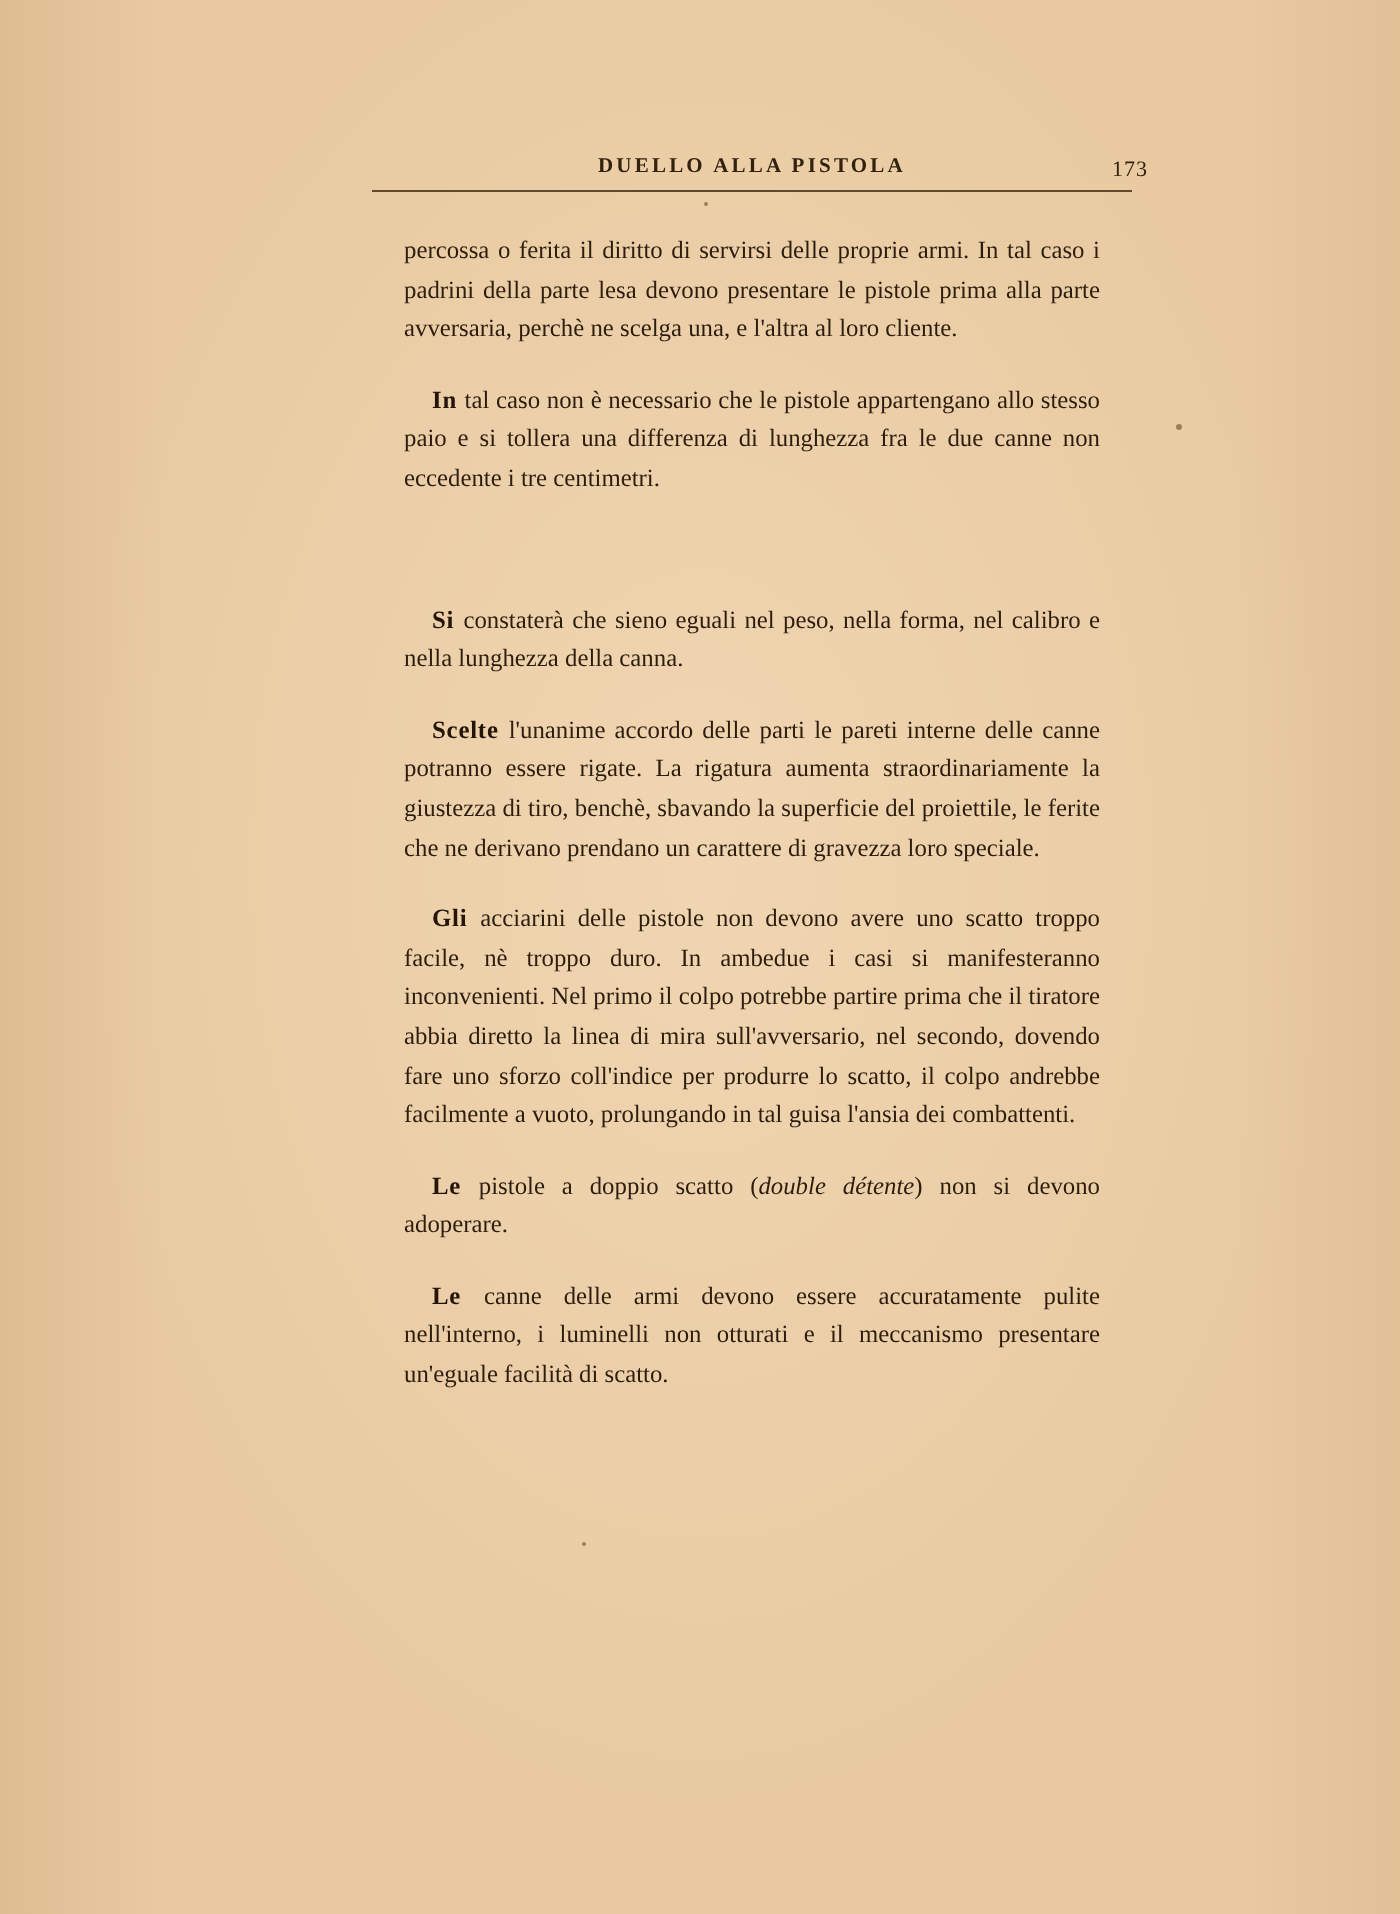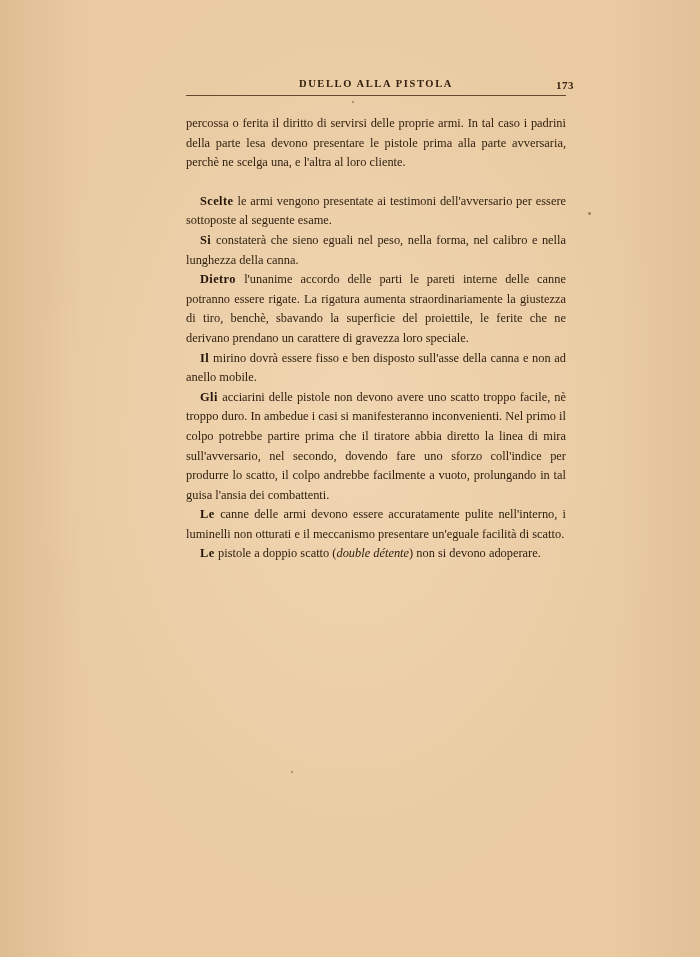--- a/index.html
+++ b/index.html
@@ -49,42 +49,42 @@
     font-weight: bold;
     color: #33210f;
     white-space: nowrap;
   }
   .folio {
     position: absolute;
     right: -8px;
     top: 1px;
     font-size: 11px;
     letter-spacing: 0.5px;
-    font-weight: bold;
+    font-weight: normal;
     color: #33210f;
     text-align: right;
   }
   .rule {
     position: absolute;
     left: 0;
     top: 17px;
     width: 380px;
     height: 1px;
     background: #4a3118;
     opacity: 0.85;
   }
   .body-text {
     margin-top: 14px;
     font-size: 12.4px;
     line-height: 19.6px;
     text-align: justify;
     color: #2d1d0e;
   }
   .body-text p {
-    margin: 0;
+    margin: 16px;
     text-indent: 14px;
   }
   .body-text p.noindent {
     text-indent: 0;
   }
   .gap {
     height: 19px;
   }
   
   .ink-heavy {
@@ -112,30 +112,29 @@
 
     <div class="header">
       <div class="running-title">DUELLO ALLA PISTOLA</div>
       <div class="folio">173</div>
       <div class="rule"></div>
     </div>
 
     <div class="body-text">
 
       <p class="noindent">percossa o ferita il diritto di servirsi delle proprie armi. In tal caso i padrini della parte lesa devono presentare le pistole prima alla parte avversaria, perchè ne scelga una, e l'altra al loro cliente.</p>
+      <p><span class="ink-heavy">In </span>tal caso non è necessario che le pistole appartengano allo stesso paio e si tollera una differenza di lunghezza fra le due canne non eccedente i tre centimetri.</p>
 
       <div class="gap"></div>
 
-      <p><span class="ink-heavy">Scelte </span>le armi vengono presentate ai testimoni dell'avversario per essere sottoposte al seguente esame.</p>
       <p><span class="ink-heavy">Si </span>constaterà che sieno eguali nel peso, nella forma, nel calibro e nella lunghezza della canna.</p>
-      <p><span class="ink-heavy">Dietro </span>l'unanime accordo delle parti le pareti interne delle canne potranno essere rigate. La rigatura aumenta straordinariamente la giustezza di tiro, benchè, sbavando la superficie del proiettile, le ferite che ne derivano prendano un carattere di gravezza loro speciale.</p>
-      <p><span class="ink-heavy">Il </span>mirino dovrà essere fisso e ben disposto sull'asse della canna e non ad anello mobile.</p>
+      <p><span class="ink-heavy">Scelte </span>l'unanime accordo delle parti le pareti interne delle canne potranno essere rigate. La rigatura aumenta straordinariamente la giustezza di tiro, benchè, sbavando la superficie del proiettile, le ferite che ne derivano prendano un carattere di gravezza loro speciale.</p>
       <p><span class="ink-heavy">Gli </span>acciarini delle pistole non devono avere uno scatto troppo facile, nè troppo duro. In ambedue i casi si manifesteranno inconvenienti. Nel primo il colpo potrebbe partire prima che il tiratore abbia diretto la linea di mira sull'avversario, nel secondo, dovendo fare uno sforzo coll'indice per produrre lo scatto, il colpo andrebbe facilmente a vuoto, prolungando in tal guisa l'ansia dei combattenti.</p>
+      <p><span class="ink-heavy">Le </span>pistole a doppio scatto (<em>double détente</em>) non si devono adoperare.</p>
       <p><span class="ink-heavy">Le </span>canne delle armi devono essere accuratamente pulite nell'interno, i luminelli non otturati e il meccanismo presentare un'eguale facilità di scatto.</p>
-      <p><span class="ink-heavy">Le </span>pistole a doppio scatto (<em>double détente</em>) non si devono adoperare.</p>
 
     </div>
   </div>
 
   <div class="speck" style="left:588px; top:212px; width:3px; height:3px;"></div>
   <div class="speck" style="left:352px; top:101px; width:2px; height:2px;"></div>
   <div class="speck" style="left:291px; top:771px; width:2px; height:2px;"></div>
 </div>
 
 </body></html>

